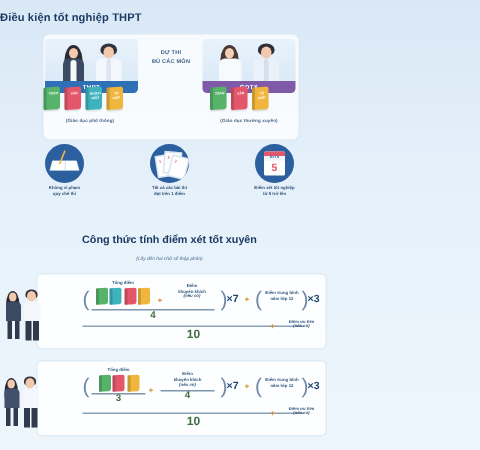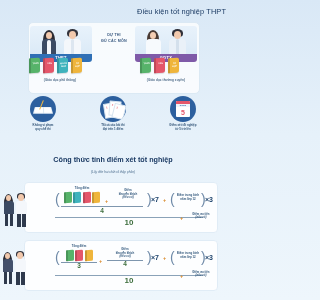--- a/index.html
+++ b/index.html
@@ -6,22 +6,22 @@
   body{
     width:226px;height:300px;overflow:hidden;
     font-family:"Liberation Sans","DejaVu Sans",sans-serif;
     background:linear-gradient(180deg,#d9e8f6 0%,#e6f1fa 45%,#eef6fc 100%);
     position:relative;
   }
   .wrap{position:absolute;inset:0;}
 
   
   .page-title{
-    position:absolute;left:0;top:7px;width:226px;text-align:right;
-    font-size:7.4px;font-weight:normal;color:#1b3a63;letter-spacing:.1px;
+    position:absolute;left:0;top:7px;width:226px;text-align:left;
+    font-size:7.4px;font-weight:bold;color:#1b3a63;letter-spacing:.1px;
   }
 
   
   .top-panel{
     position:absolute;left:28px;top:22px;width:170px;height:70px;
     background:rgba(255,255,255,.78);border:1px solid #dbe9f4;border-radius:5px;
   }
 
   .group{position:absolute;top:26px;}
   .group.left{left:30px;width:62px;}
@@ -264,21 +264,21 @@
           <div class="ic-cal-num">5</div>
         </div>
       </div>
       <div class="circ-cap">
         <div>Điểm xét tốt nghiệp</div>
         <div>từ 5 trở lên</div>
       </div>
     </div>
   </div>
 
-  <div class="sec-title">Công thức tính điểm xét tốt nghiệp</div>
+  <div class="sec-title">Công thức tính điểm xét tốt xuyên</div>
   <div class="sec-sub">(Lấy đến hai chữ số thập phân)</div>
 
   <div class="card c-a">
     <div class="f-area">
 
       <div class="brk" style="left:0;top:6px;">(</div>
       <div class="brk" style="left:92px;top:6px;">)</div>
 
       <div class="f-top" style="left:6px;top:1px;width:42px;">
         <div class="f-lbl">Tổng điểm</div>

